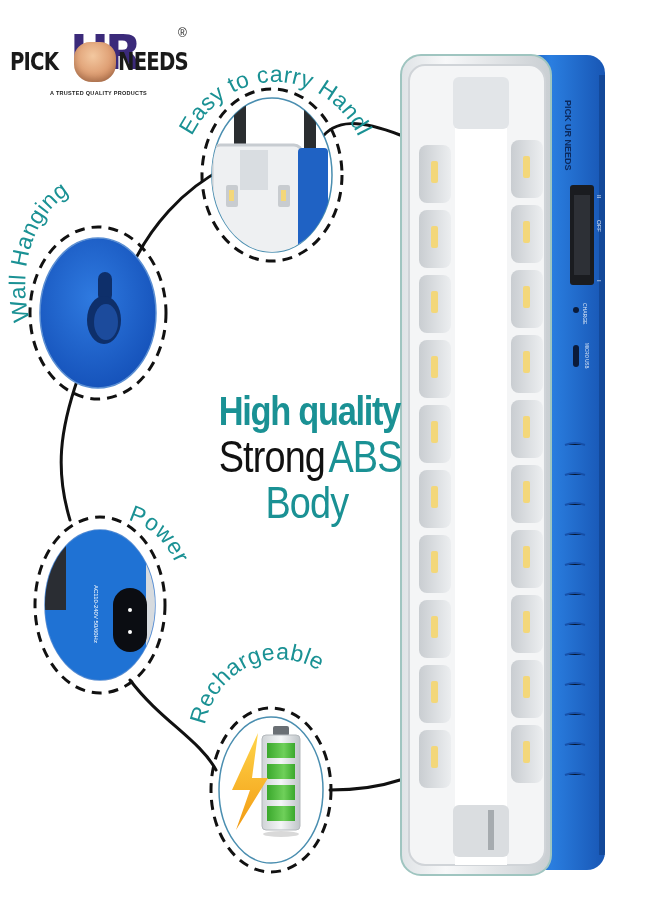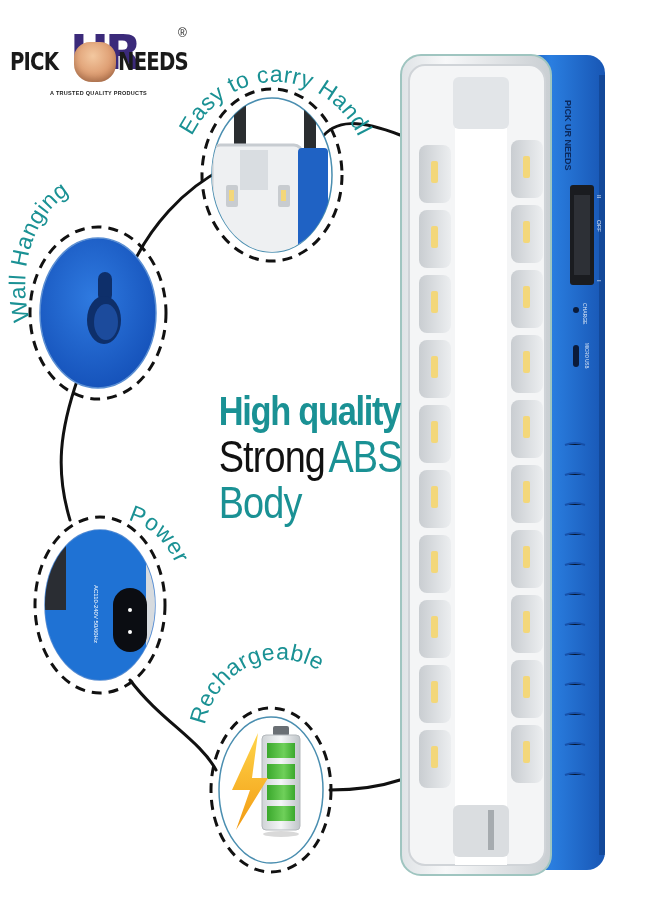--- a/index.html
+++ b/index.html
@@ -11,21 +11,21 @@
   .logo { left: 8px; top: 22px; width: 190px; height: 80px; }
   .logo-left, .logo-right { position: absolute; top: 26px; font-family: "DejaVu Sans", sans-serif; font-weight: 900; font-size: 24px; letter-spacing: -1px; color: #1a1a1a; transform: scaleX(0.82); transform-origin: left center; }
   .logo-left { left: 2px; }
   .logo-right { left: 110px; }
   .logo-ur { position: absolute; left: 62px; top: 6px; font-family: "DejaVu Sans", sans-serif; font-weight: 900; font-size: 48px; color: #3b2a7a; letter-spacing: -4px; line-height: 1; }
   .logo-fist { position: absolute; left: 66px; top: 20px; width: 42px; height: 40px; border-radius: 16px 16px 18px 18px; background: radial-gradient(circle at 45% 35%, #f3c8a0, #d89266 70%, #b9704a); box-shadow: inset 0 -4px 6px rgba(0,0,0,0.2); }
   .logo-reg { position: absolute; left: 170px; top: 4px; font-size: 12px; color: #222; }
   .logo-tag { position: absolute; left: 42px; top: 68px; font-size: 5.5px; font-weight: bold; color: #222; letter-spacing: 0.3px; white-space: nowrap; }
 
   
-  .headline { left: 190px; top: 388px; width: 205px; text-align: left; }
+  .headline { left: 190px; top: 388px; width: 205px; text-align: center; }
   .hl-1 { font-family: "Liberation Sans", sans-serif; font-weight: bold; font-size: 40px; color: #1a9194; letter-spacing: -1.5px; line-height: 46px; transform: scaleX(0.86); transform-origin: right center; white-space: nowrap; }
   .hl-2 { font-size: 44px; line-height: 46px; white-space: nowrap; letter-spacing: -1px; transform: scaleX(0.86); transform-origin: right center; }
   .hl-2 .strong { color: #111; }
   .hl-2 .abs-word { color: #1a9194; margin-left: 4px; }
   .hl-3 { font-size: 44px; line-height: 46px; color: #1a9194; letter-spacing: -1px; transform: scaleX(0.86); transform-origin: right center; }
 
   .feature-label { font-family: "Liberation Sans", sans-serif; fill: #1a9194; font-size: 23px; letter-spacing: 0.5px; }
 </style>
 </head>
 <body>

